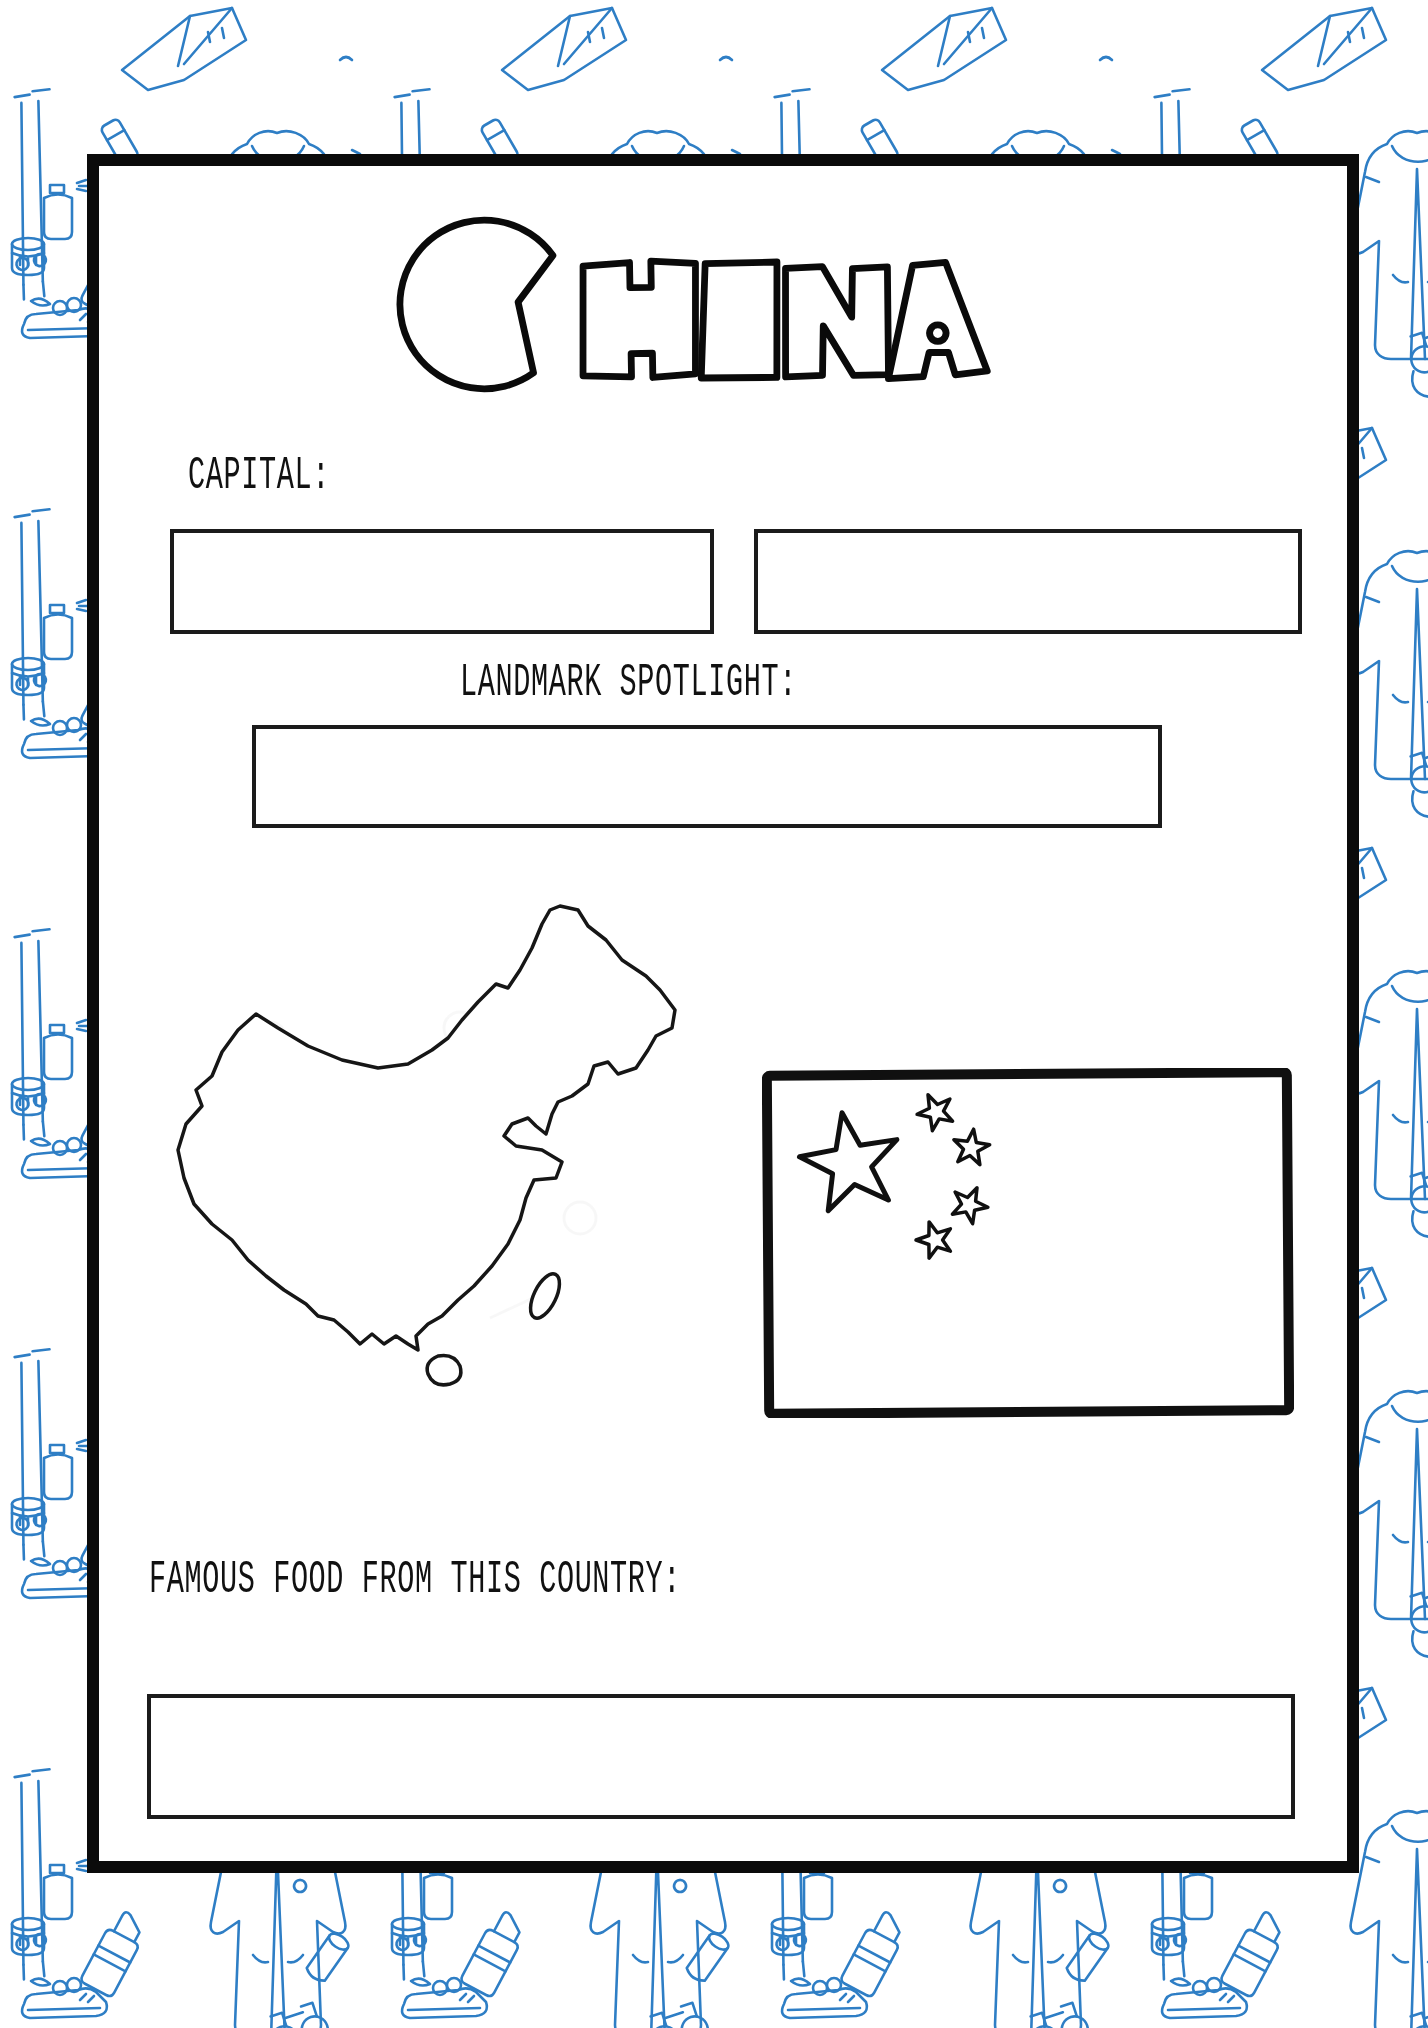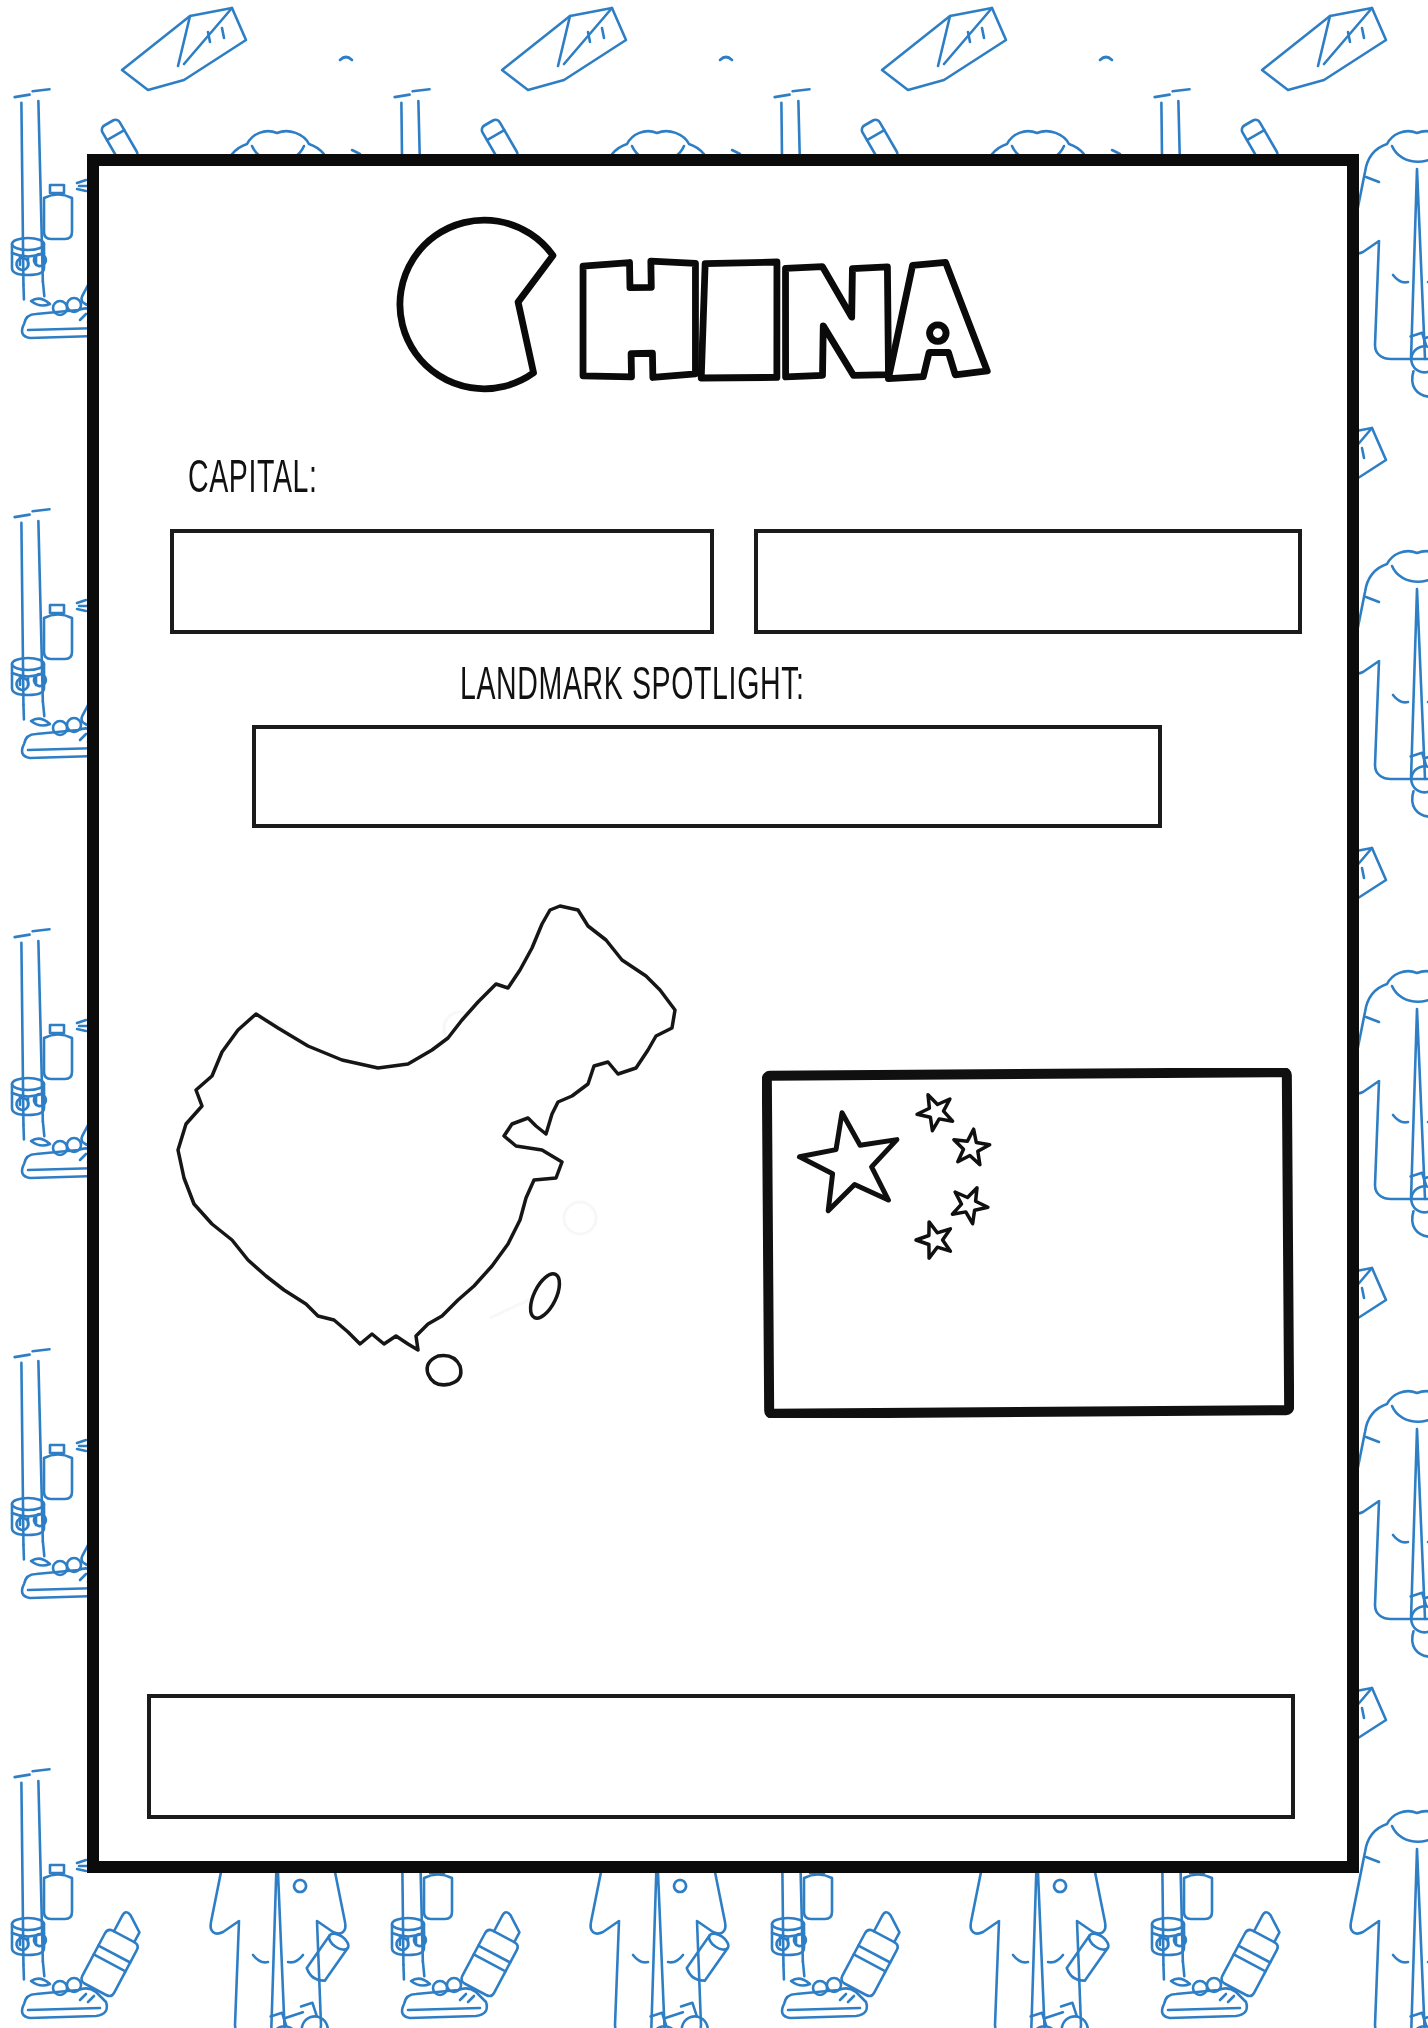--- a/index.html
+++ b/index.html
@@ -4,21 +4,21 @@
 <style>
   html,body{margin:0;padding:0;}
   body{
     width:1428px;height:2028px;position:relative;overflow:hidden;
     background:#ffffff;
     font-family:"Liberation Sans", sans-serif;
   }
   .doodle-bg{position:absolute;left:0;top:0;width:1428px;height:2028px;}
   .page{
     position:absolute;left:87px;top:154px;width:1272px;height:1719px;
-    background:#ffffff;border:12px solid #0b0b0b;box-sizing:border-box;
+    background:#ffffff;border:12px solid #0b0b0b;box-sizing:border-box;font-family:Liberation Mono, monospace;
   }
   
   .abs{position:absolute;}
   .title-svg{position:absolute;left:293px;top:44px;width:605px;height:190px;}
   .field-label{
     position:absolute;color:#111;font-size:46px;line-height:1;white-space:nowrap;
     letter-spacing:1px;
   }
   .field-label .sq{display:inline-block;transform:scaleX(0.62);transform-origin:0 50%;}
   .write-box{
@@ -165,15 +165,18 @@
     <g fill="#ffffff" stroke="#101010" stroke-linejoin="round">
       <rect x="6" y="6" width="520" height="338" rx="3" stroke-width="10" transform="rotate(-0.4 266 175)"></rect>
       <polygon stroke-width="5" points="80.0,44.8 98.1,77.3 134.9,71.6 109.6,98.9 126.4,132.1 92.6,116.5 66.2,142.7 70.6,105.8 37.5,88.8 74.0,81.6"></polygon>
       <polygon stroke-width="3.5" points="166.0,26.8 175.5,36.5 187.9,31.0 181.5,43.1 190.6,53.2 177.2,50.9 170.4,62.7 168.4,49.2 155.1,46.3 167.4,40.3"></polygon>
       <polygon stroke-width="3.5" points="211.6,61.2 214.3,74.5 227.7,76.7 215.8,83.3 217.9,96.8 207.9,87.5 195.8,93.7 201.5,81.3 191.9,71.7 205.4,73.3"></polygon>
       <polygon stroke-width="3.5" points="215.0,119.8 213.6,133.3 225.9,139.3 212.6,142.2 210.6,155.7 203.8,143.9 190.4,146.2 199.5,136.1 193.1,124.0 205.5,129.5"></polygon>
       <polygon stroke-width="3.5" points="167.1,153.9 175.3,164.8 188.4,160.8 180.6,172.0 188.4,183.2 175.3,179.2 167.1,190.1 166.9,176.5 154.0,172.0 166.9,167.5"></polygon>
     </g>
   </svg>
 
+  <div class="field-label" style="left:50px;top:1391px;">
+    <span class="sq">FAMOUS FOOD FROM THIS COUNTRY:</span>
+  </div>
   <div class="write-box" style="left:48px;top:1528px;width:1148px;height:125px;"></div>
 
 </div>
 
 </body></html>

